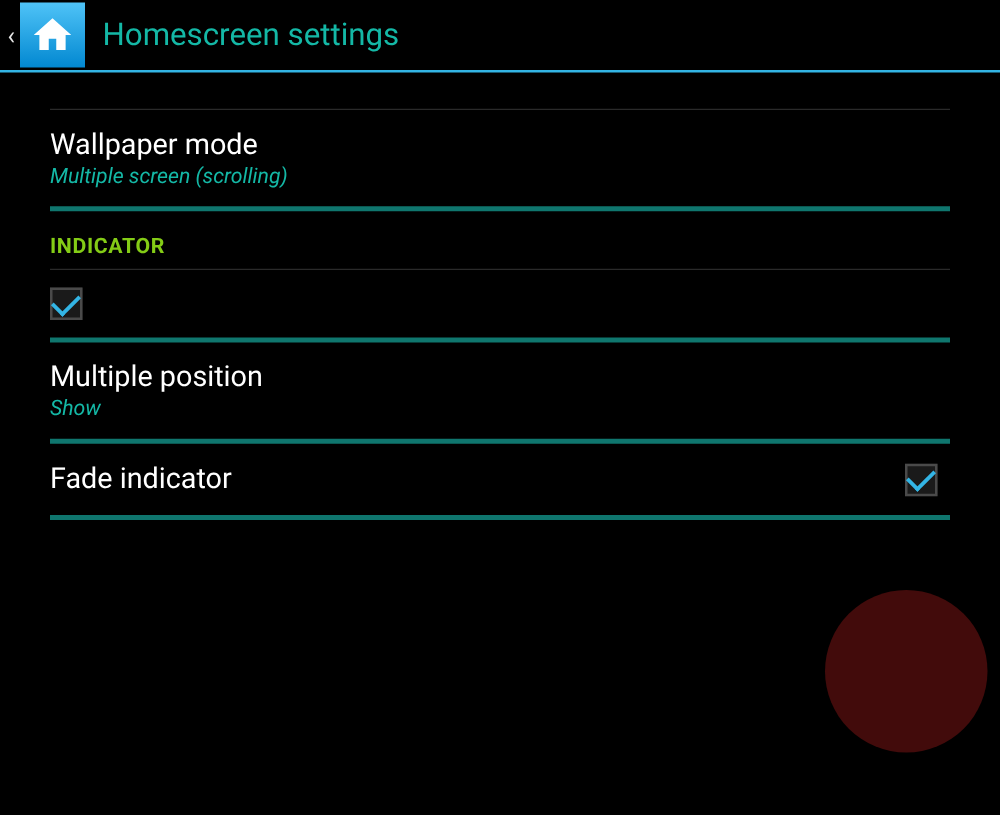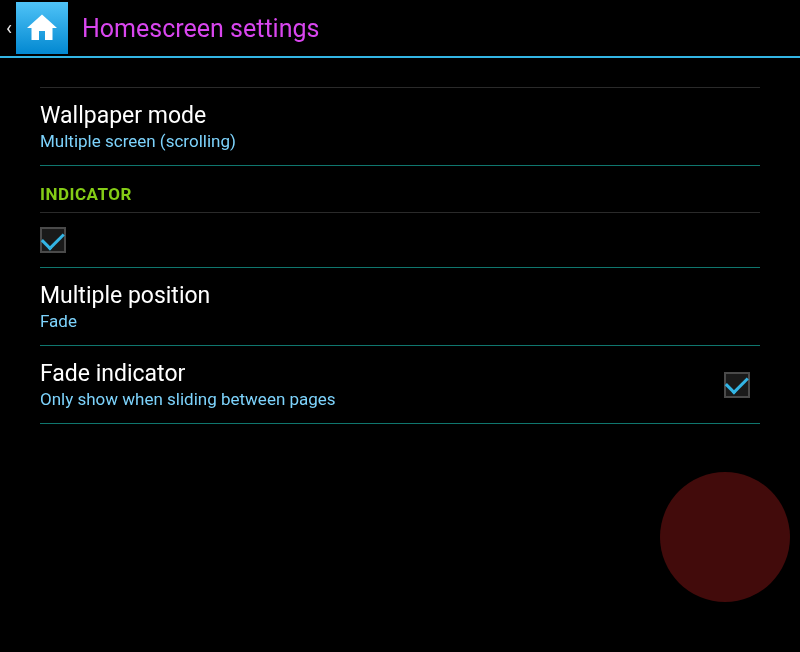--- a/index.html
+++ b/index.html
@@ -37,56 +37,57 @@
       align-items: center;
       justify-content: center;
       margin-right: 14px;
     }
     .home-icon-box svg {
       width: 36px;
       height: 36px;
       fill: #ffffff;
     }
     .header-title {
-      color: #d946ef;
+      color: #14b8a6;
       font-size: 25px;
       font-weight: 400;
     }
     .content {
       padding: 0 0 0 0;
     }
     .partial-row {
       height: 30px;
       border-bottom: 1px solid #2a2a2a;
       margin: 0 40px;
       position: relative;
     }
     .setting-item {
       padding: 14px 40px 14px 40px;
-      border-bottom: 1px solid #0f766e;
+      border-bottom: 4px solid #0f766e;
       display: flex;
       align-items: center;
       justify-content: space-between;
       margin: 0 40px;
       padding-left: 0;
       padding-right: 0;
     }
     .setting-text {
       flex: 1;
     }
     .setting-title {
       color: #ffffff;
       font-size: 23px;
       font-weight: 400;
       margin-bottom: 2px;
     }
     .setting-subtitle {
-      color: #7dd3fc;
+      color: #14b8a6;
       font-size: 17px;
       font-weight: 400;
+      font-style: italic;
     }
     .section-header {
       color: #84cc16;
       font-size: 17px;
       font-weight: 700;
       padding: 18px 40px 8px 40px;
       border-bottom: 1px solid #2a2a2a;
       margin: 0 40px;
       padding-left: 0;
       padding-right: 0;
@@ -152,28 +153,27 @@
 
   <div class="section-header">INDICATOR</div>
 
   <div class="setting-item">
     <div class="checkbox checked"></div>
   </div>
 
   <div class="setting-item">
     <div class="setting-text">
       <div class="setting-title">Multiple position</div>
-      <div class="setting-subtitle">Fade</div>
+      <div class="setting-subtitle">Show</div>
     </div>
   </div>
 
   <div class="setting-item">
     <div class="setting-text">
       <div class="setting-title">Fade indicator</div>
-      <div class="setting-subtitle">Only show when sliding between pages</div>
     </div>
     <div class="checkbox checked"></div>
   </div>
 
 
 
 
 </div>
 
 <div class="touch-highlight"></div>

